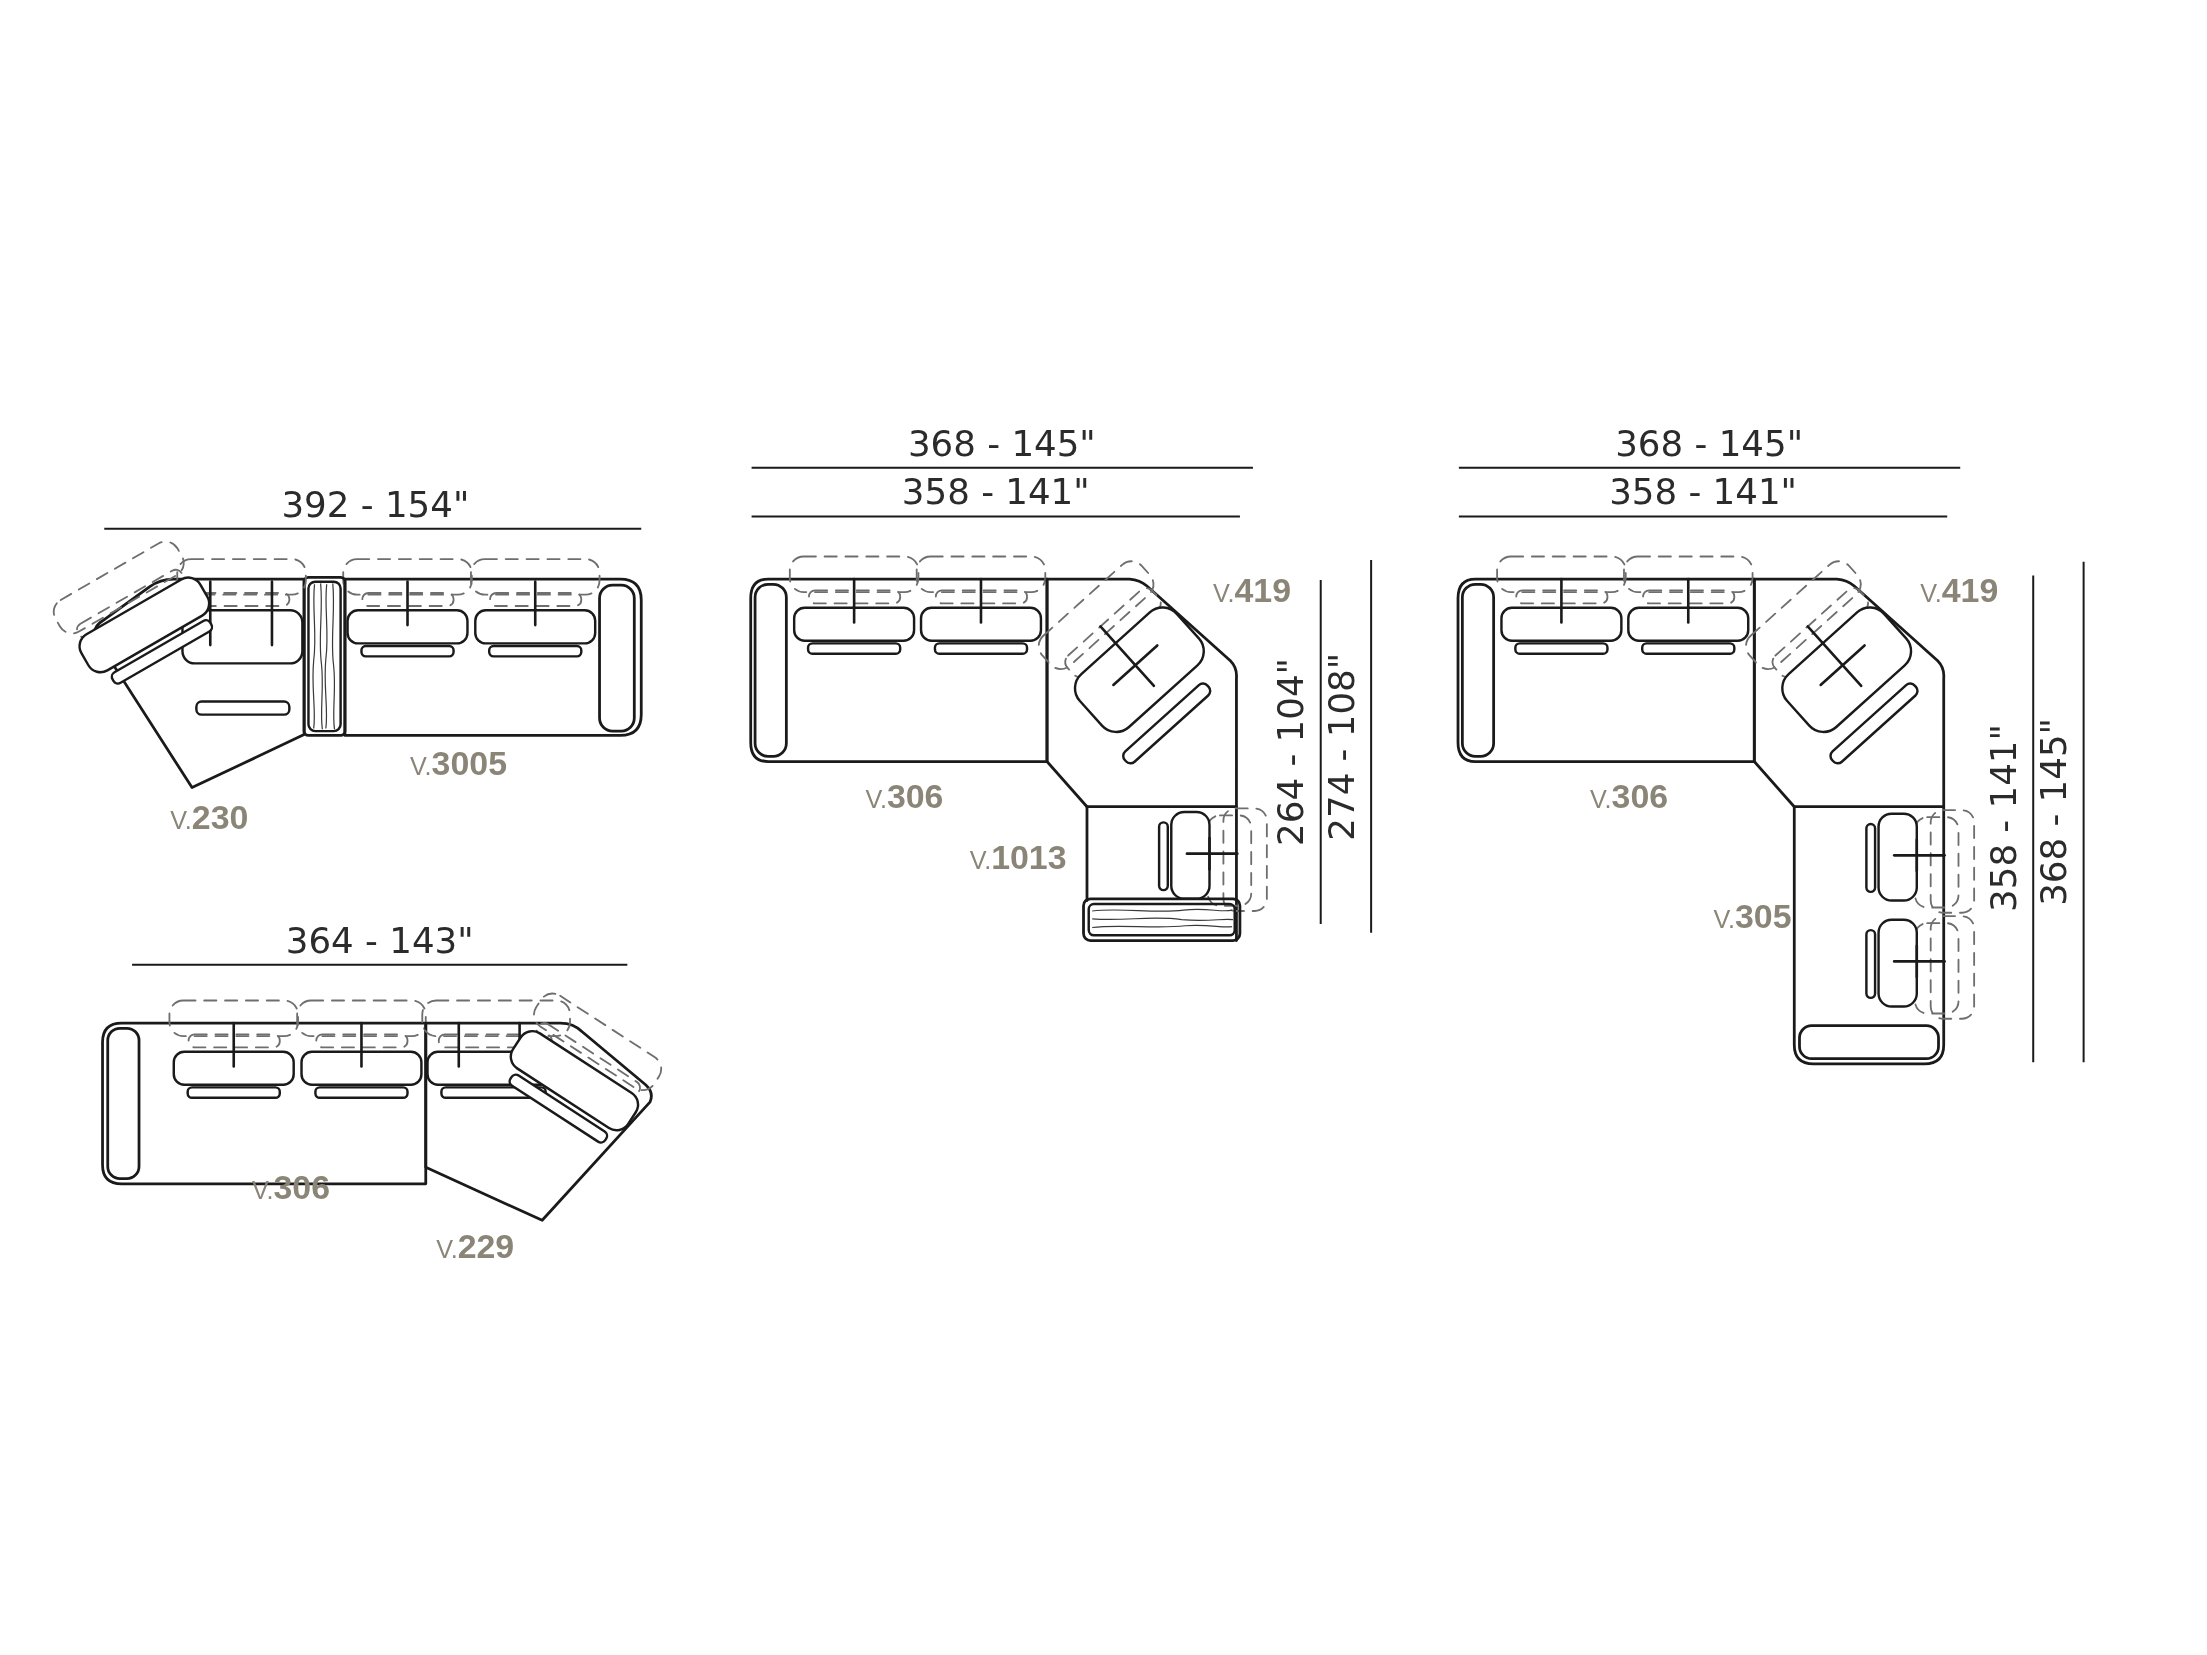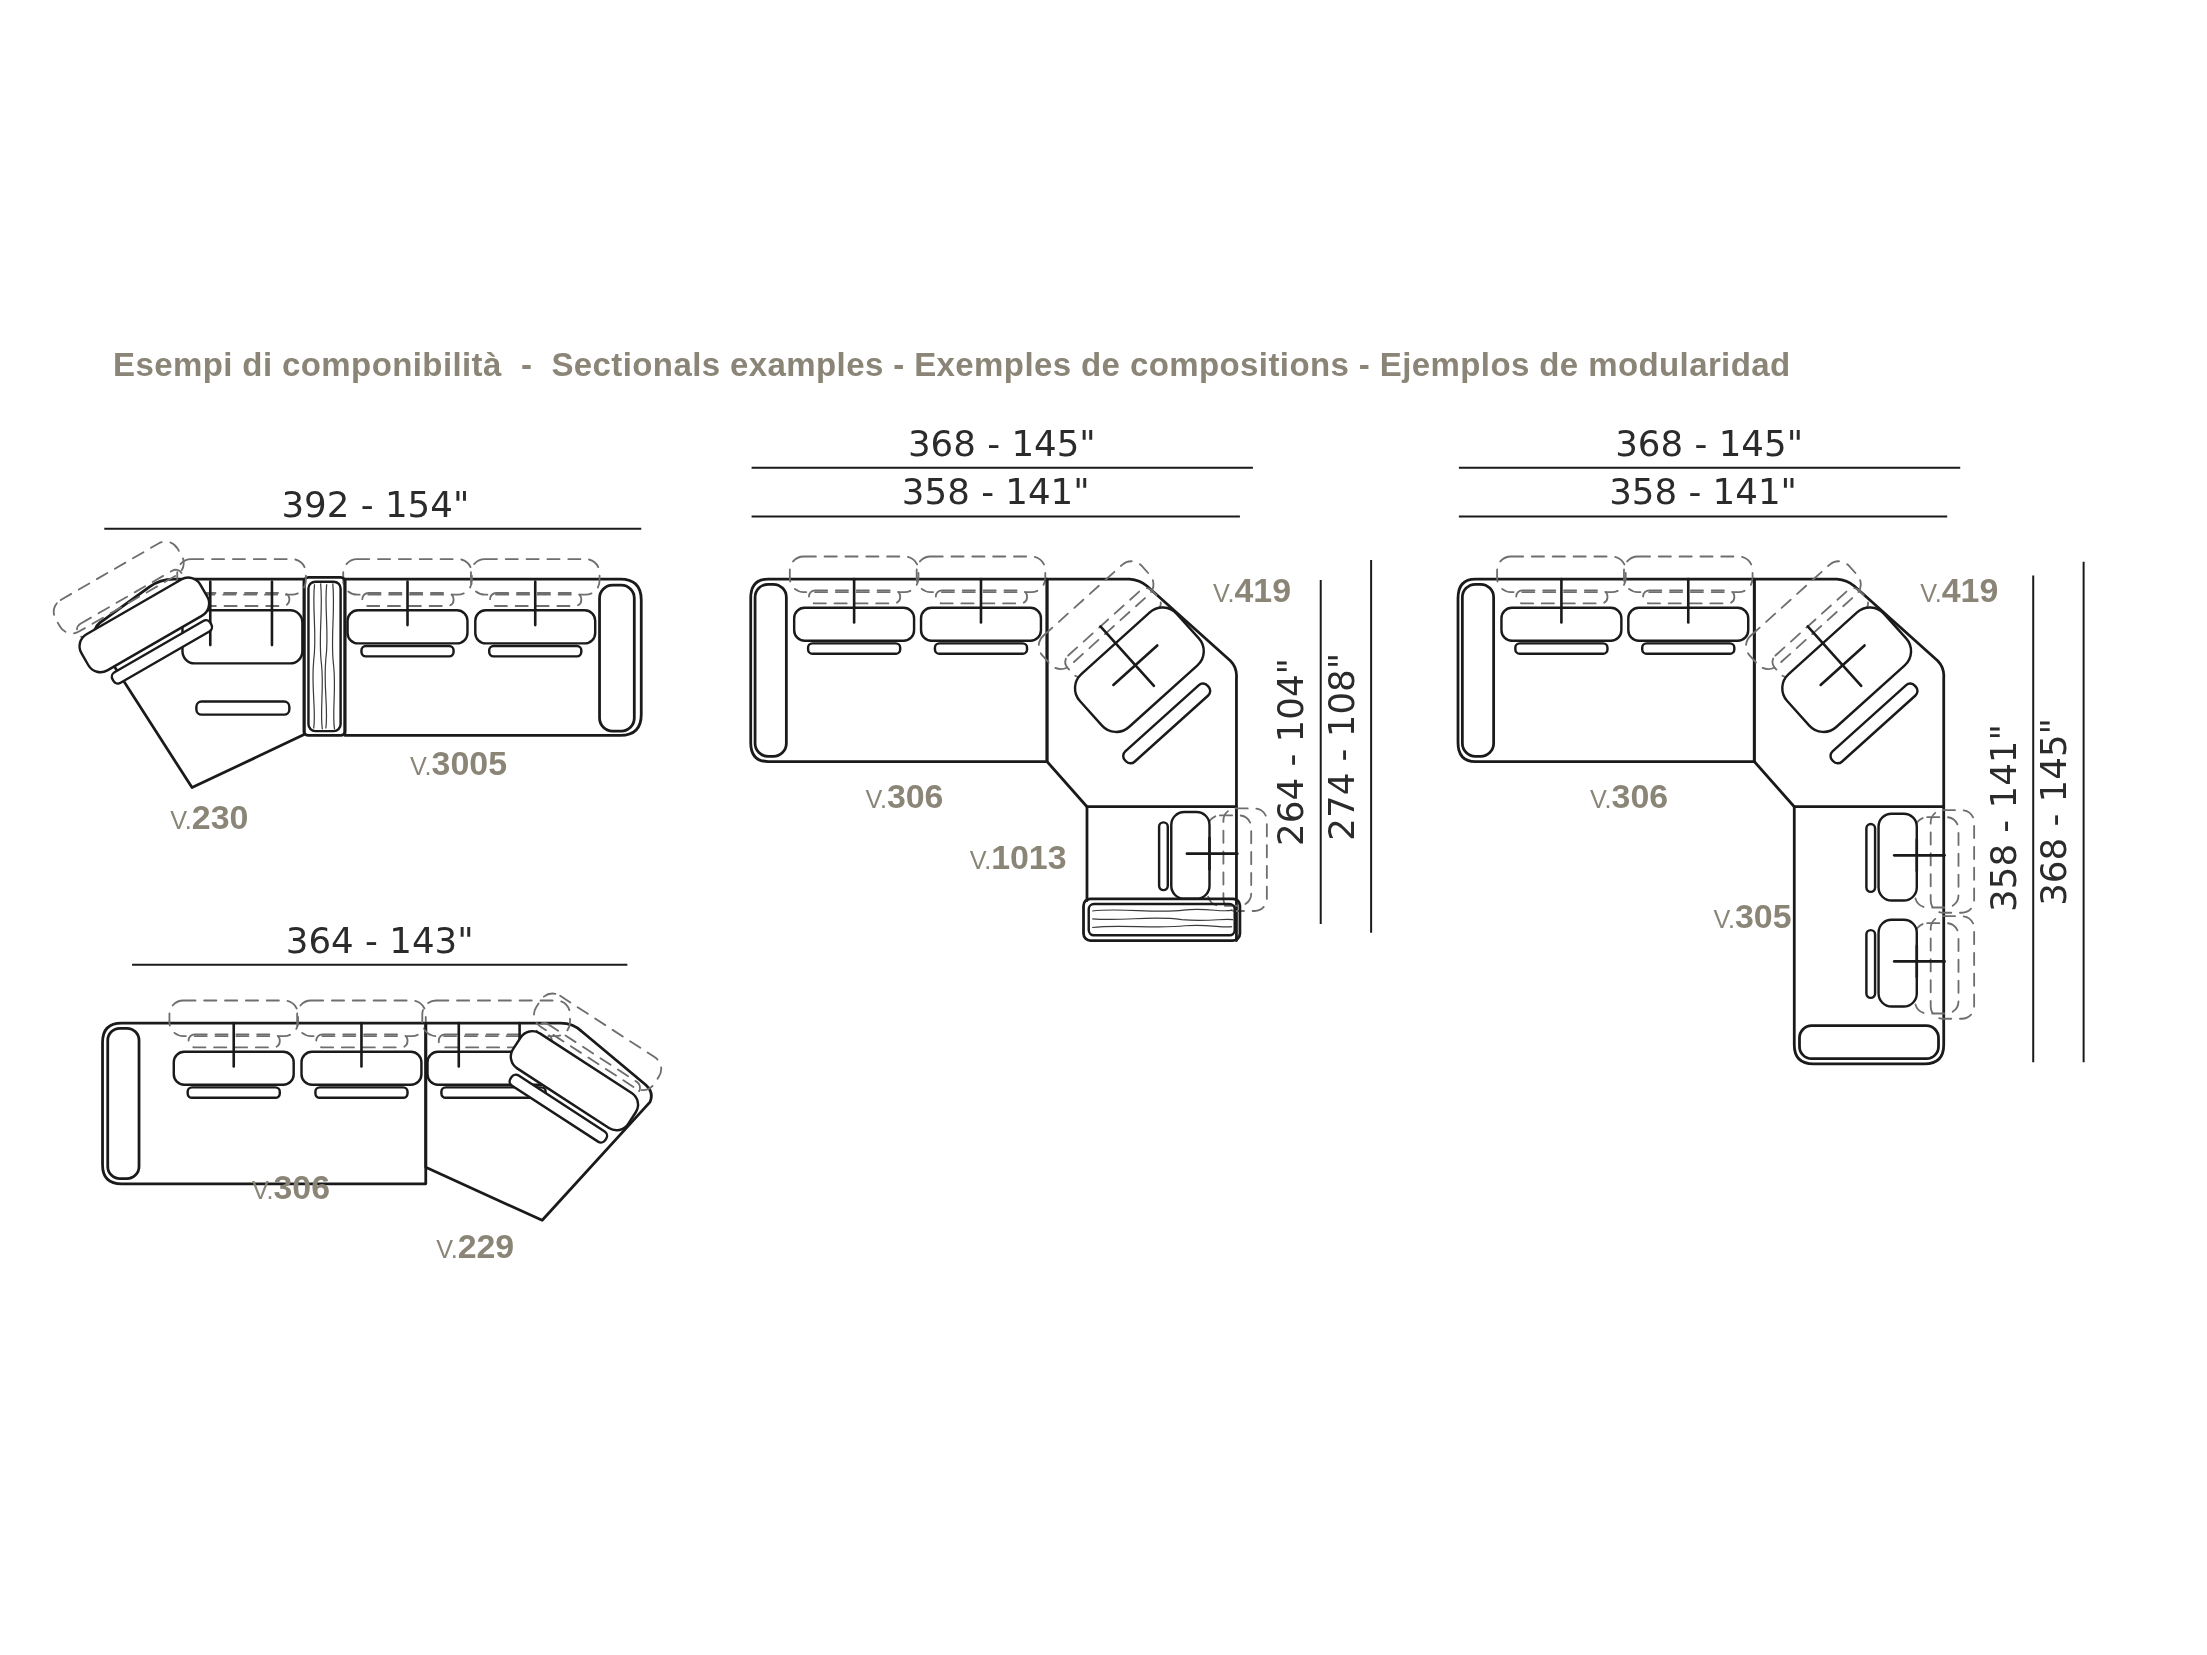--- a/index.html
+++ b/index.html
@@ -18,21 +18,20 @@
   .wood{fill:none;stroke:#3a3a3a;stroke-width:1.4;}
   .dimtext{font-family:"DejaVu Sans",sans-serif;font-size:41px;fill:#2b2b2b;}
   .lbl-pre{font-family:"Liberation Sans",sans-serif;font-size:29px;fill:#8a8577;}
   .lbl-num{font-family:"Liberation Sans",sans-serif;font-size:39px;font-weight:bold;fill:#8a8577;}
 </style>
 </head>
 <body>
 
 <div class="canvas">
 
-  <div class="page-title">Esempi di componibilità  -  Sectionals examples - Exemples de compositions - Ejemplos de modularidad</div>
 
   <svg width="2207" height="1656" viewBox="0 0 2540 1905">
     <defs>
 
       <g id="seat">
         <rect class="dash" x="-5" y="-26" width="148" height="41" rx="16"></rect>
         <rect class="dash" x="17" y="13" width="105" height="15" rx="7"></rect>
         <rect class="cushion" x="0" y="33" width="138" height="38" rx="12"></rect>
         <rect class="cushion" x="16" y="74" width="106" height="12" rx="5"></rect>
         <line class="stem" x1="69" y1="0" x2="69" y2="50"></line>

